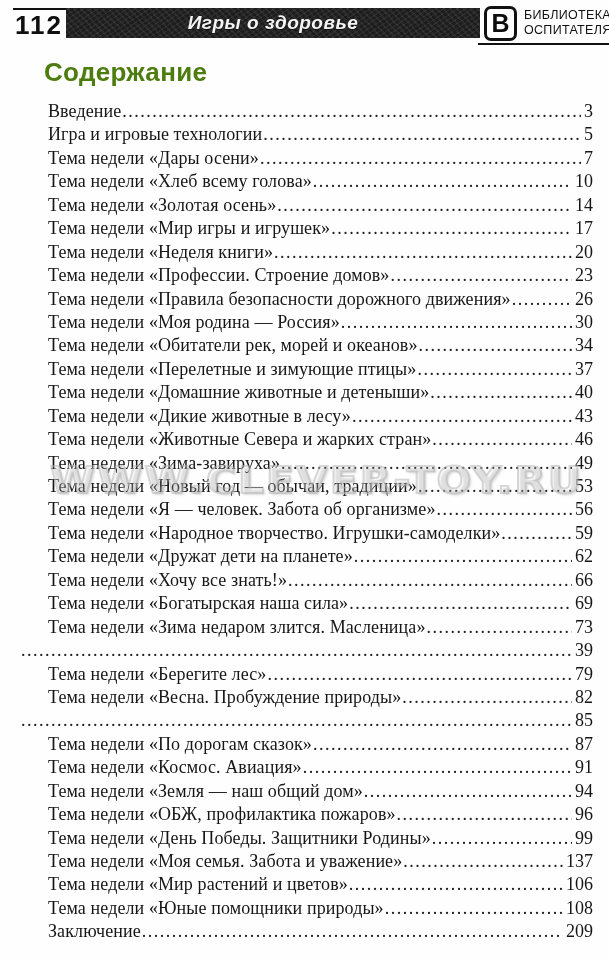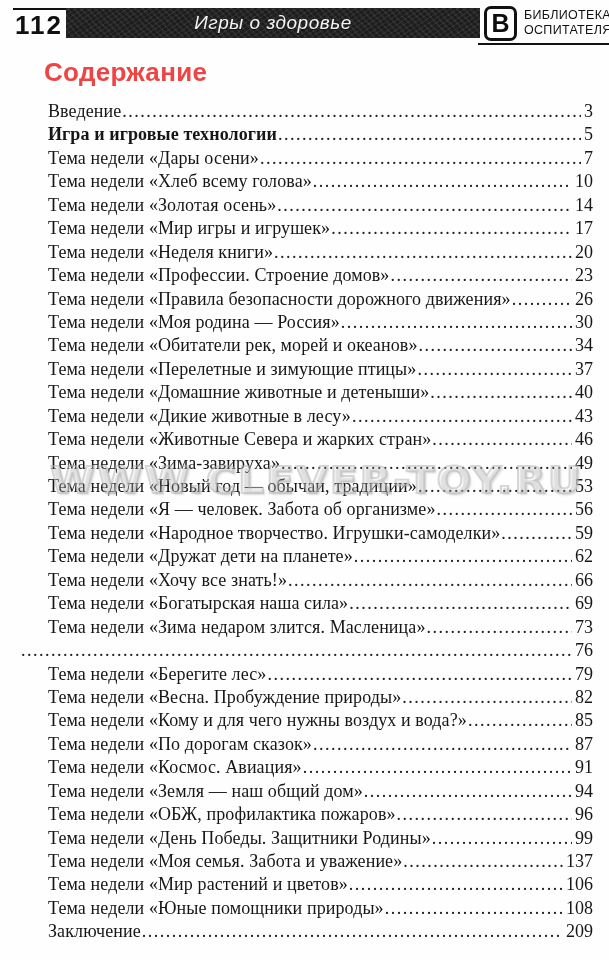--- a/index.html
+++ b/index.html
@@ -22,21 +22,21 @@
   .band{
     position:absolute;left:66px;top:8px;width:414px;height:30px;
     background:
       repeating-linear-gradient(47deg, rgba(255,255,255,0.06) 0 2px, rgba(0,0,0,0) 2px 5px),
       repeating-linear-gradient(-33deg, rgba(90,90,90,0.25) 0 1px, rgba(0,0,0,0) 1px 4px),
       #1d1d1d;
     display:flex;align-items:center;justify-content:center;
   }
   .band-title{
     font-family:"Liberation Sans", sans-serif;
-    font-style:italic;font-weight:normal;
+    font-style:italic;font-weight:bold;
     font-size:19px;color:#f4f4f4;letter-spacing:0.5px;
     text-shadow:0 1px 0 rgba(0,0,0,0.6);
   }
   .logo{position:absolute;left:484px;top:6px;}
   .logo-box{
     position:absolute;left:0;top:0;width:33px;height:35px;
     background:#fff;border:3px solid #111;border-radius:7px;
     display:flex;align-items:center;justify-content:center;
     box-sizing:border-box;
   }
@@ -48,27 +48,27 @@
     position:absolute;left:40px;top:2px;width:90px;
     font-family:"Liberation Sans", sans-serif;
     font-size:12.5px;line-height:15px;color:#111;
     letter-spacing:0.3px;white-space:nowrap;
   }
   .rule-right{position:absolute;left:478px;top:43px;width:131px;height:2px;background:#111;}
   
   .heading{
     position:absolute;left:44px;top:57px;
     font-family:"Liberation Sans", sans-serif;
-    font-weight:bold;font-size:26px;color:#ef4444;letter-spacing:0.3px;
+    font-weight:bold;font-size:26px;color:#4d7c0f;letter-spacing:0.3px;
   }
   
   .toc{position:absolute;left:20px;top:101px;width:573px;}
   .row{display:flex;align-items:baseline;height:23.45px;font-size:18px;}
   .row .t{white-space:nowrap;letter-spacing:0.1px;margin-left:28px;}
-  .row.bold .t{font-weight:bold;}
+  .row.bold .t{font-weight:normal;}
   .dots{flex:1;overflow:hidden;white-space:nowrap;margin:0 1px;min-width:10px;}
   .dots::after{
     content:"....................................................................................................";
     letter-spacing:1.5px;color:#222;
   }
   .pg{white-space:nowrap;padding-left:2px;}
   
   .watermark{
     position:absolute;left:50px;top:456px;width:540px;
     font-family:"DejaVu Sans", sans-serif;
@@ -216,34 +216,33 @@
         <span class="dots"></span>
         <span class="pg">69</span>
       </div>
       <div class="row">
         <span class="t">Тема недели «Зима недаром злится. Масленица»</span>
         <span class="dots"></span>
         <span class="pg">73</span>
       </div>
       <div class="row">
         <span class="dots"></span>
-        <span class="pg">76</span>
+        <span class="pg">39</span>
       </div>
       <div class="row">
         <span class="t">Тема недели «Берегите лес»</span>
         <span class="dots"></span>
         <span class="pg">79</span>
       </div>
       <div class="row">
         <span class="t">Тема недели «Весна. Пробуждение природы»</span>
         <span class="dots"></span>
         <span class="pg">82</span>
       </div>
       <div class="row">
-        <span class="t">Тема недели «Кому и для чего нужны воздух и вода?»</span>
         <span class="dots"></span>
         <span class="pg">85</span>
       </div>
       <div class="row">
         <span class="t">Тема недели «По дорогам сказок»</span>
         <span class="dots"></span>
         <span class="pg">87</span>
       </div>
       <div class="row">
         <span class="t">Тема недели «Космос. Авиация»</span>

